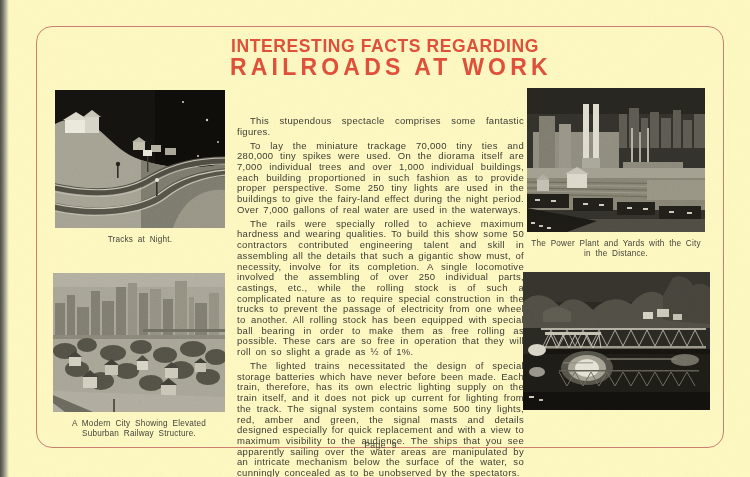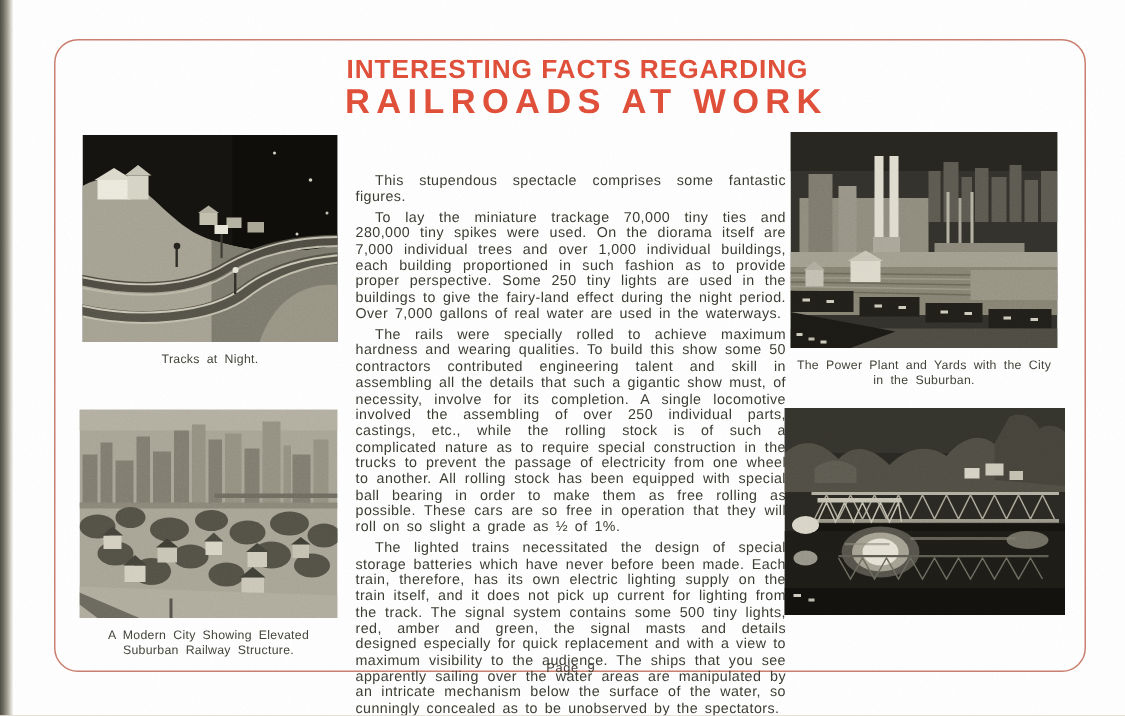--- a/index.html
+++ b/index.html
@@ -1,18 +1,18 @@
 <!DOCTYPE html>
 <html><head>
 <meta charset="utf-8">
 <style>
   html,body { margin:0; padding:0; background:#cfcabb; }
   .scan {
     position:relative; width:750px; height:477px;
-    background:#ffffff;
+    background:#fef9c3;
     font-family:"Liberation Sans", sans-serif;
     overflow:hidden;
   }
   .gutter {
     position:absolute; left:0; top:0; width:9px; height:477px;
     background:linear-gradient(90deg,#504f46 0%, #706e62 25%, #a5a294 55%, rgba(236,232,219,0) 100%);
   }
   .frame {
     position:absolute; left:36px; top:26px; width:688px; height:422px;
     border:1.6px solid #cc8070; border-radius:16px;
@@ -228,21 +228,21 @@
         <rect x="142" y="123" width="5" height="2"></rect>
           <rect x="160" y="124" width="5" height="2"></rect>
       </g>
       <rect x="0" y="131" width="178" height="13" fill="#4e4c42"></rect>
       <path d="M0,120 L70,133 L40,144 L0,144 Z" fill="#1b1a15"></path>
       <rect x="4" y="134" width="4" height="2" fill="#cfccbe"></rect>
       <rect x="12" y="137" width="4" height="2" fill="#bdbaac"></rect>
       <rect x="20" y="139" width="4" height="2" fill="#cfccbe"></rect>
       <rect width="178" height="144" filter="url(#gr3)" opacity="0.14" style="mix-blend-mode:overlay"></rect>
     </svg>
-    <figcaption class="cap">The Power Plant and Yards with the City in the Suburban.</figcaption>
+    <figcaption class="cap">The Power Plant and Yards with the City in the Distance.</figcaption>
   </figure>
 
   <figure class="fig" style="left:523px; top:272px; width:187px; margin:0;">
     <svg width="187" height="138" viewBox="0 0 187 138">
       <defs>
         <filter id="gr4">
             <feTurbulence type="fractalNoise" baseFrequency="0.9" numOctaves="2" stitchTiles="stitch"></feTurbulence>
             <feColorMatrix type="saturate" values="0"></feColorMatrix>
           </filter>
       </defs>

